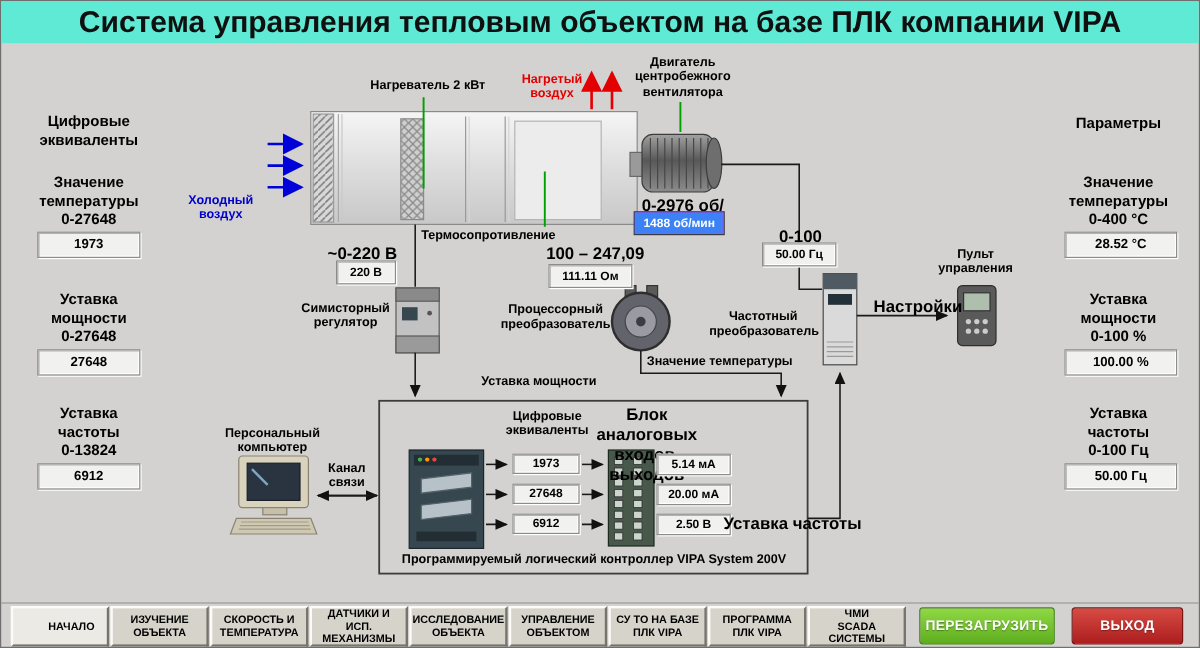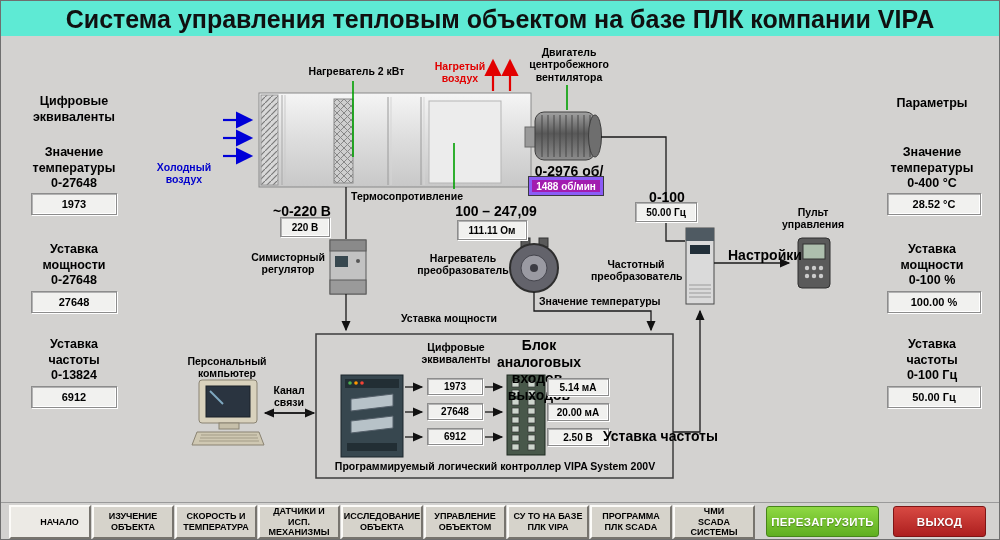--- a/index.html
+++ b/index.html
@@ -16,21 +16,21 @@
   .lbl.s9  { font-size:14px; white-space:nowrap; }
   .lbl.nw  { white-space:nowrap; }
   .lbl.fl  { font-size:12.5px; line-height:1.25; }
   .lbl.red  { color:#e20000; }
   .lbl.blue { color:#0000cc;margin-top:34px; }
   .vbox { position:absolute; display:flex; align-items:center; justify-content:center;
           background:#f1f1ef; border:1px solid #8c8c8c; color:#000;
           box-shadow: inset 1px 1px 0 #b2b2b2, inset -1px -1px 0 #ffffff, 1px 1px 0 #fff;
           font-weight:bold; font-size:11px; }
   .vbox.s10 { font-size:10px; }
-  .vbox.dark { background:#a21caf; color:#fff; border:3px solid #8b5cf6;
+  .vbox.dark { background:#3b82f6; color:#fff; border:1px solid #8b5cf6;
                box-shadow: 0 0 0 1px #3a3a42; }
   .footer-line { position:absolute; left:0; top:501px; width:100%; height:1px; background:#9a9a9a; }
   .tab { position:absolute; top:504px; width:82px; height:34px; display:flex; align-items:center;
          justify-content:center; text-align:center; white-space:pre-line; font-weight:bold;
          font-size:9px; line-height:1.2; background:#d6d3cb; color:#000;
          border:2px solid; border-color:#fcfbf8 #77746e #77746e #fcfbf8; cursor:pointer; overflow:hidden; }
   .tab.active { background:#eceae5;padding-left:19px; }
   .btn { position:absolute; top:505px; height:31px; display:flex; align-items:center;
          justify-content:center; font-weight:bold; font-size:11.5px; color:#fff;
          border-radius:3px; cursor:pointer; letter-spacing:.3px;
@@ -255,21 +255,21 @@
   <div class="vbox dark s10" style="left:528px;top:176px;width:74px;height:18px">1488 об/мин</div>
   <div class="lbl s10" style="left:270px;top:202px;width:62px">~0-220 В</div>
   <div class="vbox s10" style="left:279px;top:216px;width:50px;height:20px">220 В</div>
   <div class="lbl" style="left:350px;top:189px;width:112px">Термосопротивление</div>
   <div class="lbl s10" style="left:447px;top:202px;width:96px">100 – 247,09 Ом</div>
   <div class="vbox s10" style="left:456px;top:219px;width:70px;height:20px">111.11 Ом</div>
   <div class="lbl s10" style="left:640px;top:188px;width:52px">0-100 Гц</div>
   <div class="vbox s10" style="left:634px;top:201px;width:62px;height:20px">50.00 Гц</div>
   <div class="lbl" style="left:246px;top:250px;width:82px">Симисторный
 регулятор</div>
-  <div class="lbl" style="left:413px;top:251px;width:98px">Нагреватель
+  <div class="lbl" style="left:413px;top:251px;width:98px">Процессорный
 преобразователь</div>
   <div class="lbl" style="left:590px;top:257px;width:90px">Частотный
 преобразователь</div>
   <div class="lbl" style="left:776px;top:205px;width:72px">Пульт
 управления</div>
   <div class="lbl s10" style="left:727px;top:246px;width:62px">Настройки</div>
   <div class="lbl nw" style="left:538px;top:294px;width:116px">Значение температуры</div>
   <div class="lbl nw" style="left:398px;top:311px;width:100px">Уставка мощности</div>
   <div class="lbl" style="left:176px;top:354px;width:100px">Персональный
 компьютер</div>
@@ -298,19 +298,19 @@
 ТЕМПЕРАТУРА</div>
   <div class="tab" style="left:257px">ДАТЧИКИ И
 ИСП. МЕХАНИЗМЫ</div>
   <div class="tab" style="left:340px">ИССЛЕДОВАНИЕ
 ОБЪЕКТА</div>
   <div class="tab" style="left:423px">УПРАВЛЕНИЕ
 ОБЪЕКТОМ</div>
   <div class="tab" style="left:506px">СУ ТО НА БАЗЕ
 ПЛК VIPA</div>
   <div class="tab" style="left:589px">ПРОГРАММА
-ПЛК SCADA</div>
+ПЛК VIPA</div>
   <div class="tab" style="left:672px">ЧМИ
 SCADA СИСТЕМЫ</div>
   <div class="btn btn-reload">ПЕРЕЗАГРУЗИТЬ</div>
   <div class="btn btn-exit">ВЫХОД</div>
 
 </div>
 
 </body></html>

